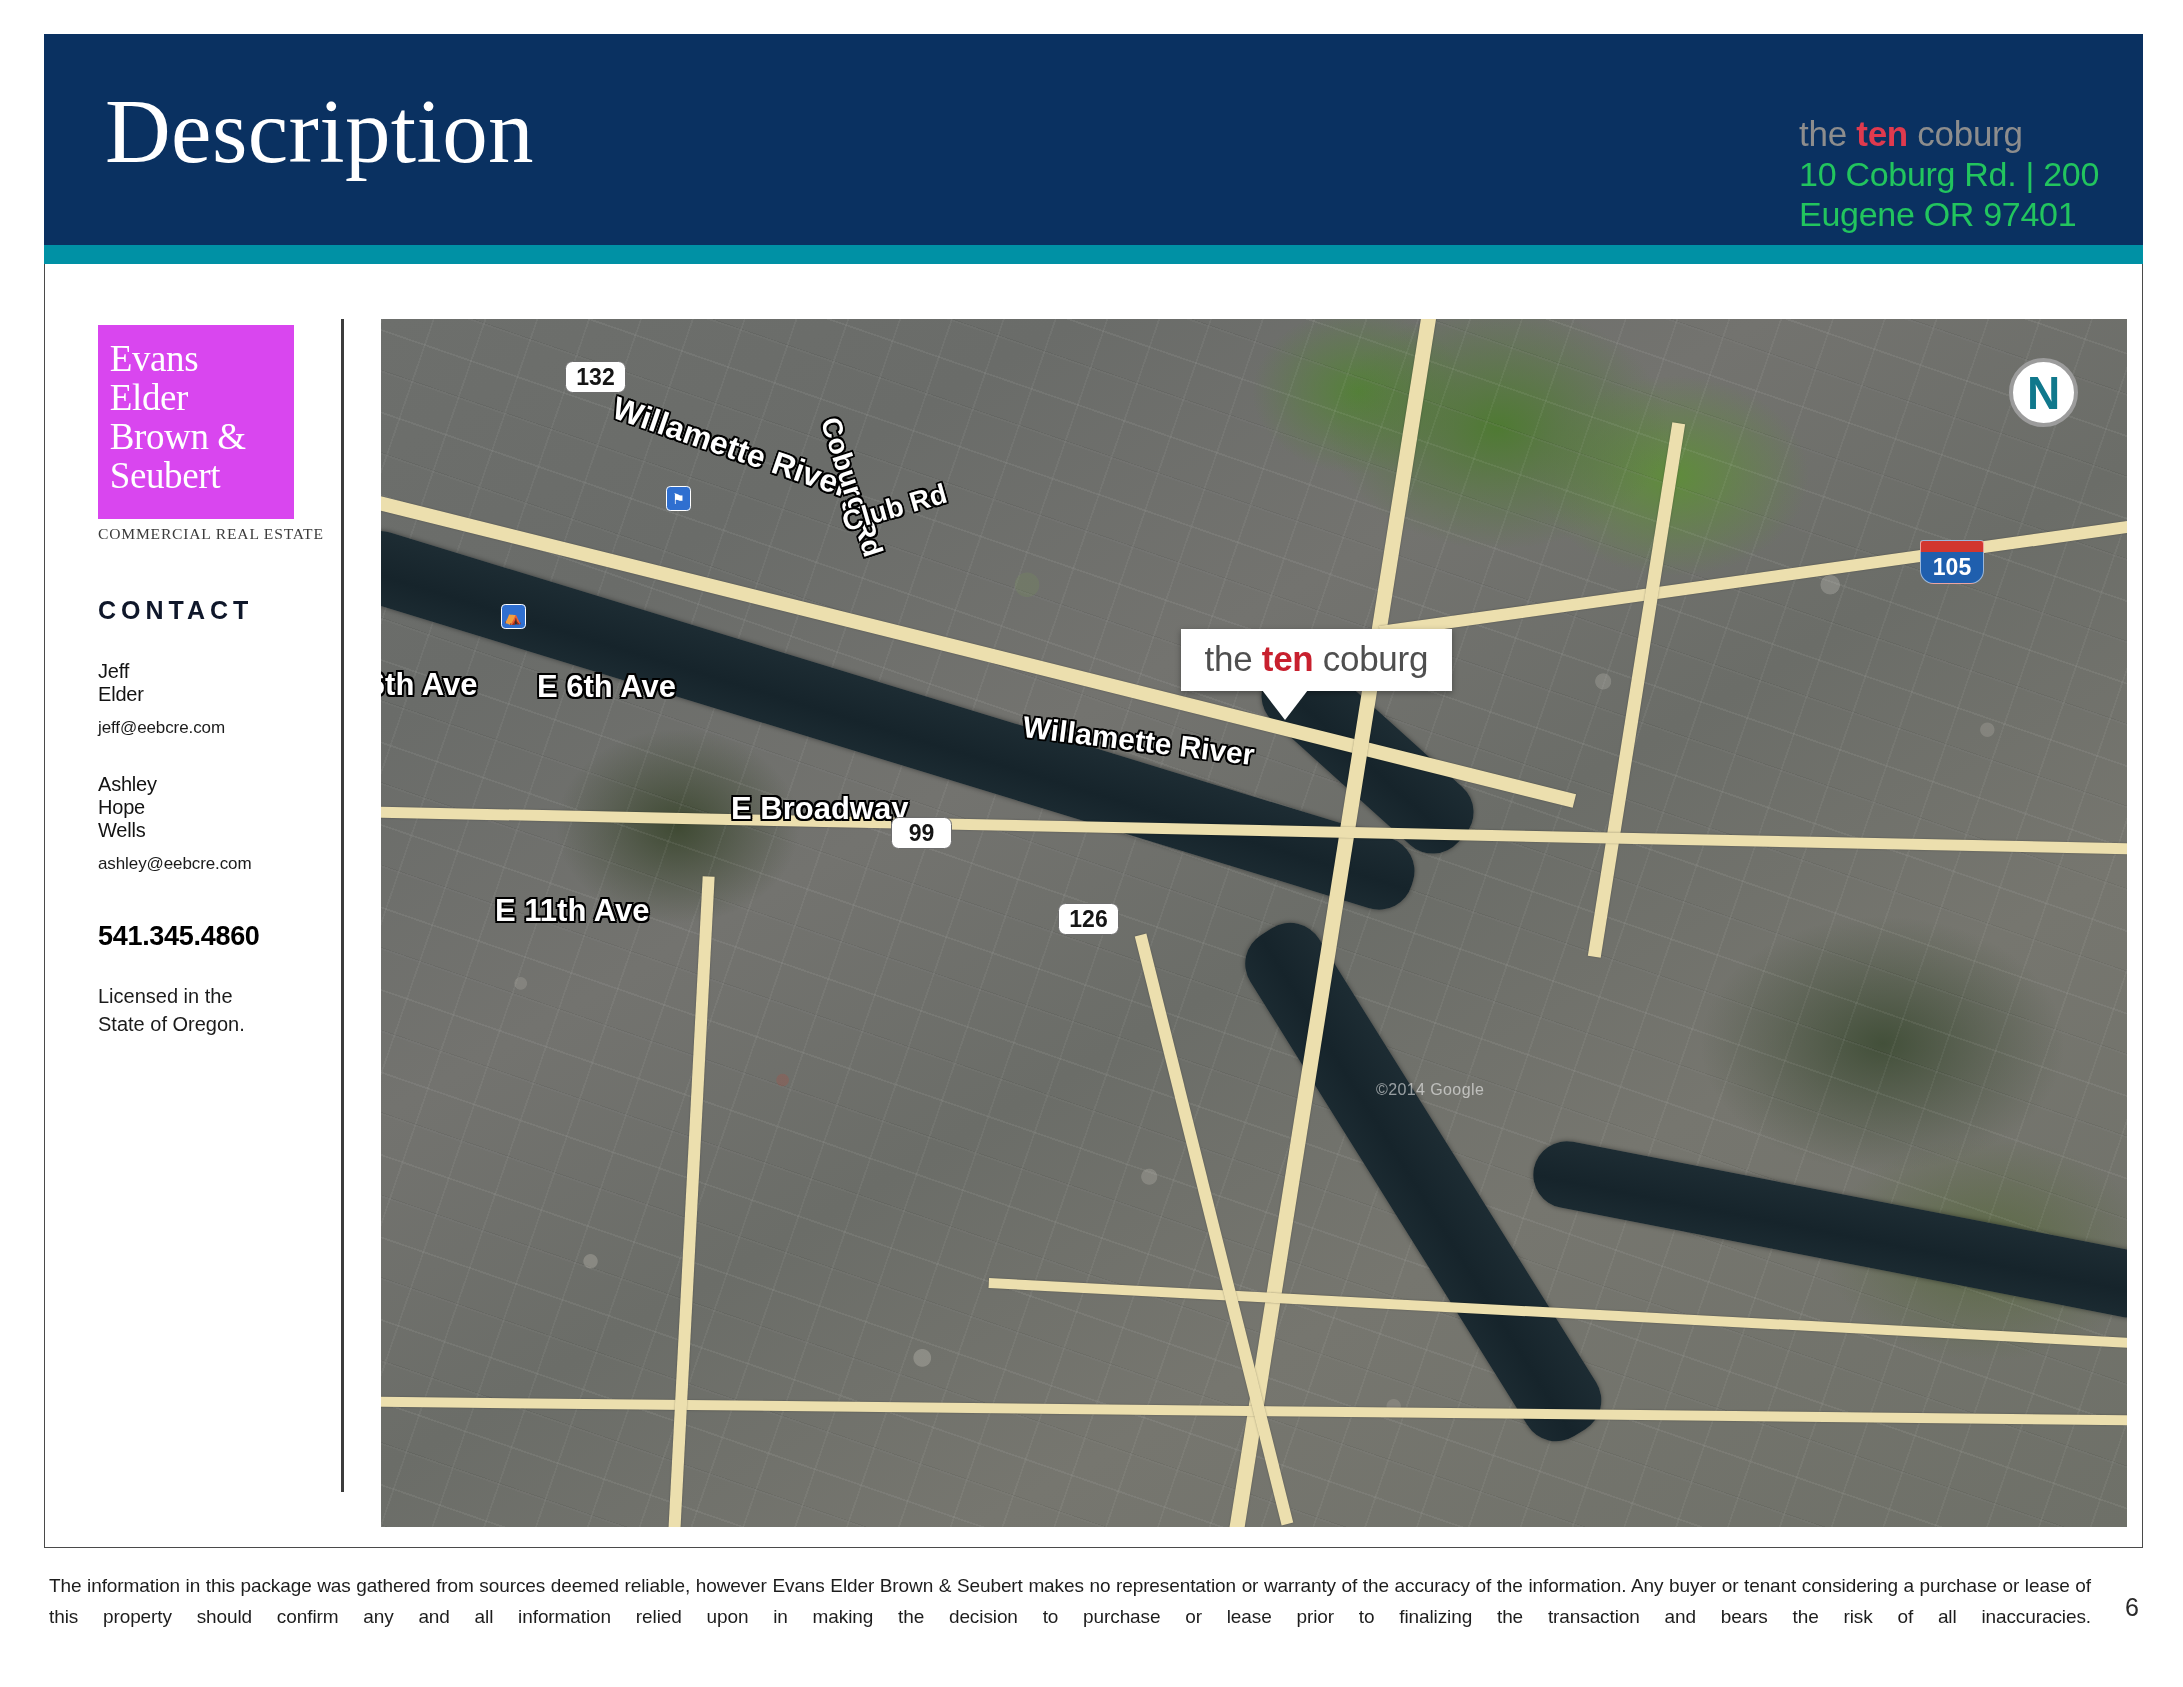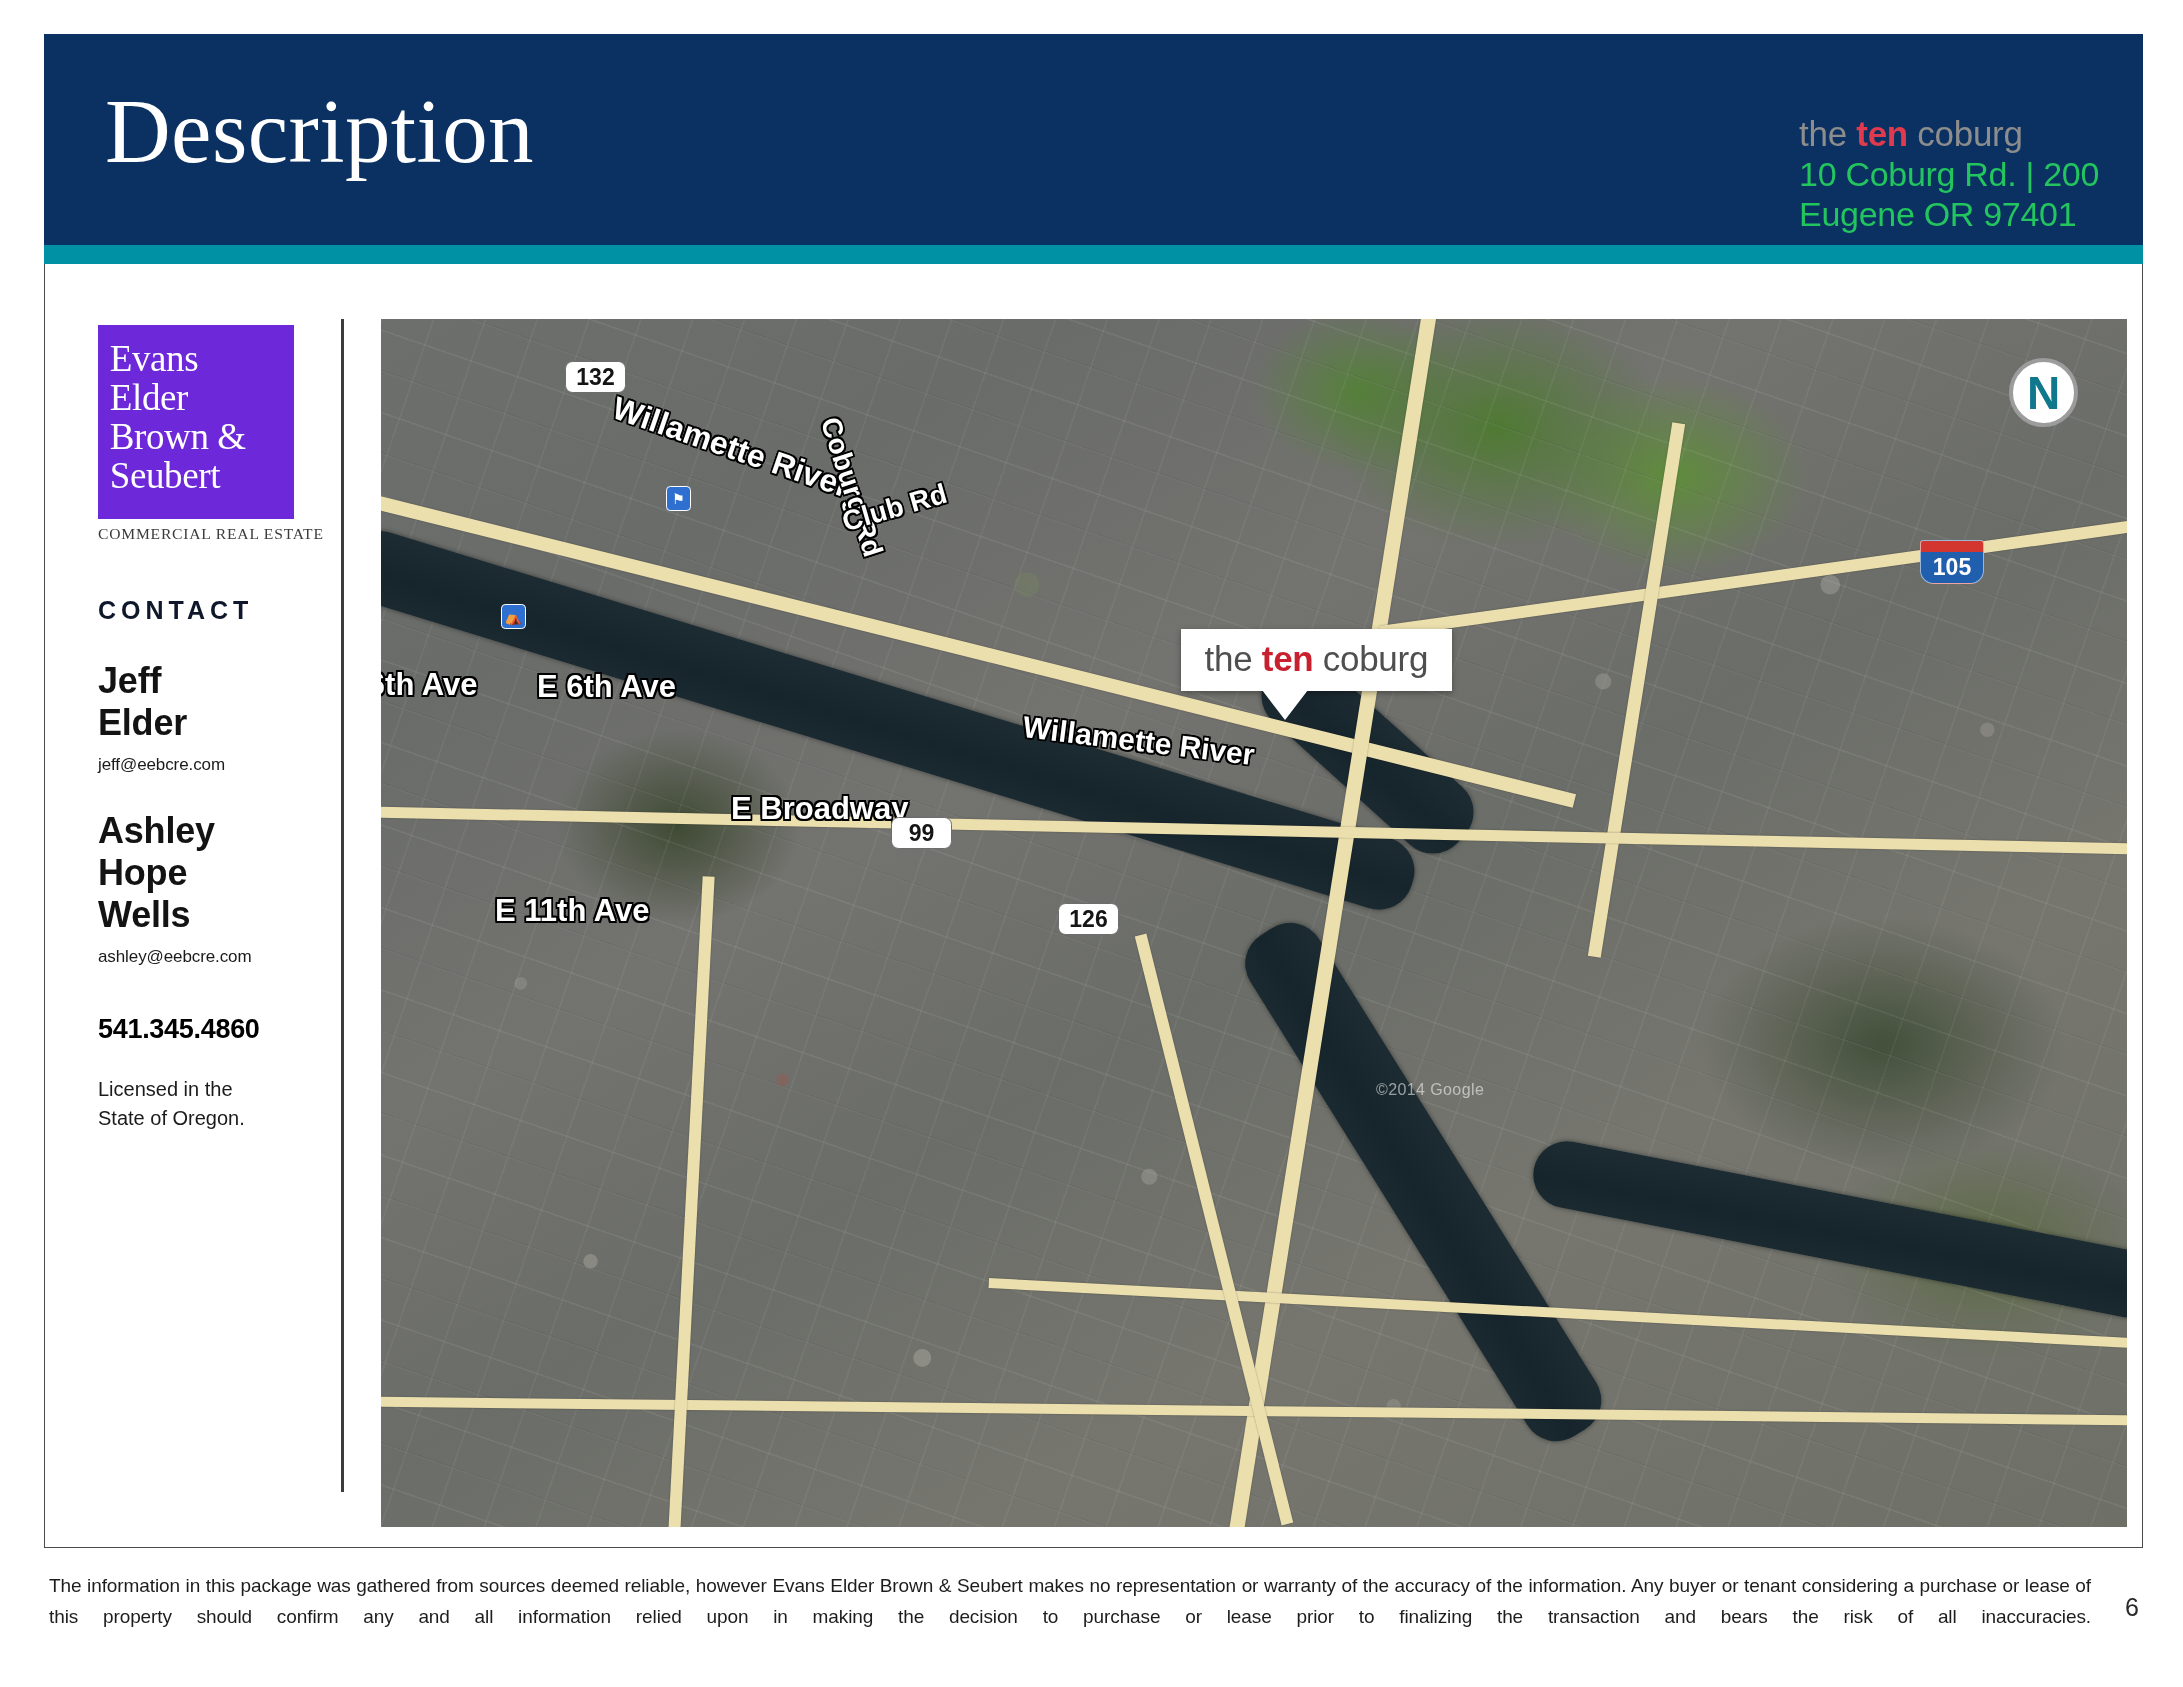--- a/index.html
+++ b/index.html
@@ -67,21 +67,21 @@
   }
 
   
   .sidebar {
     position: absolute;
     left: 98px; top: 325px;
     width: 245px;
   }
   .logo-box {
     width: 196px; height: 194px;
-    background: #6d28d9;
+    background: #d946ef;
     padding: 13.5px 11.8px 5px 11.8px;
   }
   .logo-box .ln {
     color: #ffffff;
     font-family: "Liberation Serif", serif;
     font-size: 37px;
     line-height: 1.06;
     letter-spacing: -0.4px;
   }
   .logo-sub {
@@ -96,22 +96,22 @@
   .contact-head {
     margin-top: 53px;
     color: #0f172a;
     font-size: 25px;
     font-weight: 700;
     letter-spacing: 5px;
   }
   .person { margin-top: 35px; }
   .person-name {
     color: #131313;
-    font-size: 36px;
-    font-weight: 700;
+    font-size: 20px;
+    font-weight: 400;
     line-height: 1.17;
     letter-spacing: -0.2px;
   }
   .person-email {
     margin-top: 11px;
     color: #1b1b1b;
     font-size: 17px;
     letter-spacing: -0.1px;
   }
   .phone {

